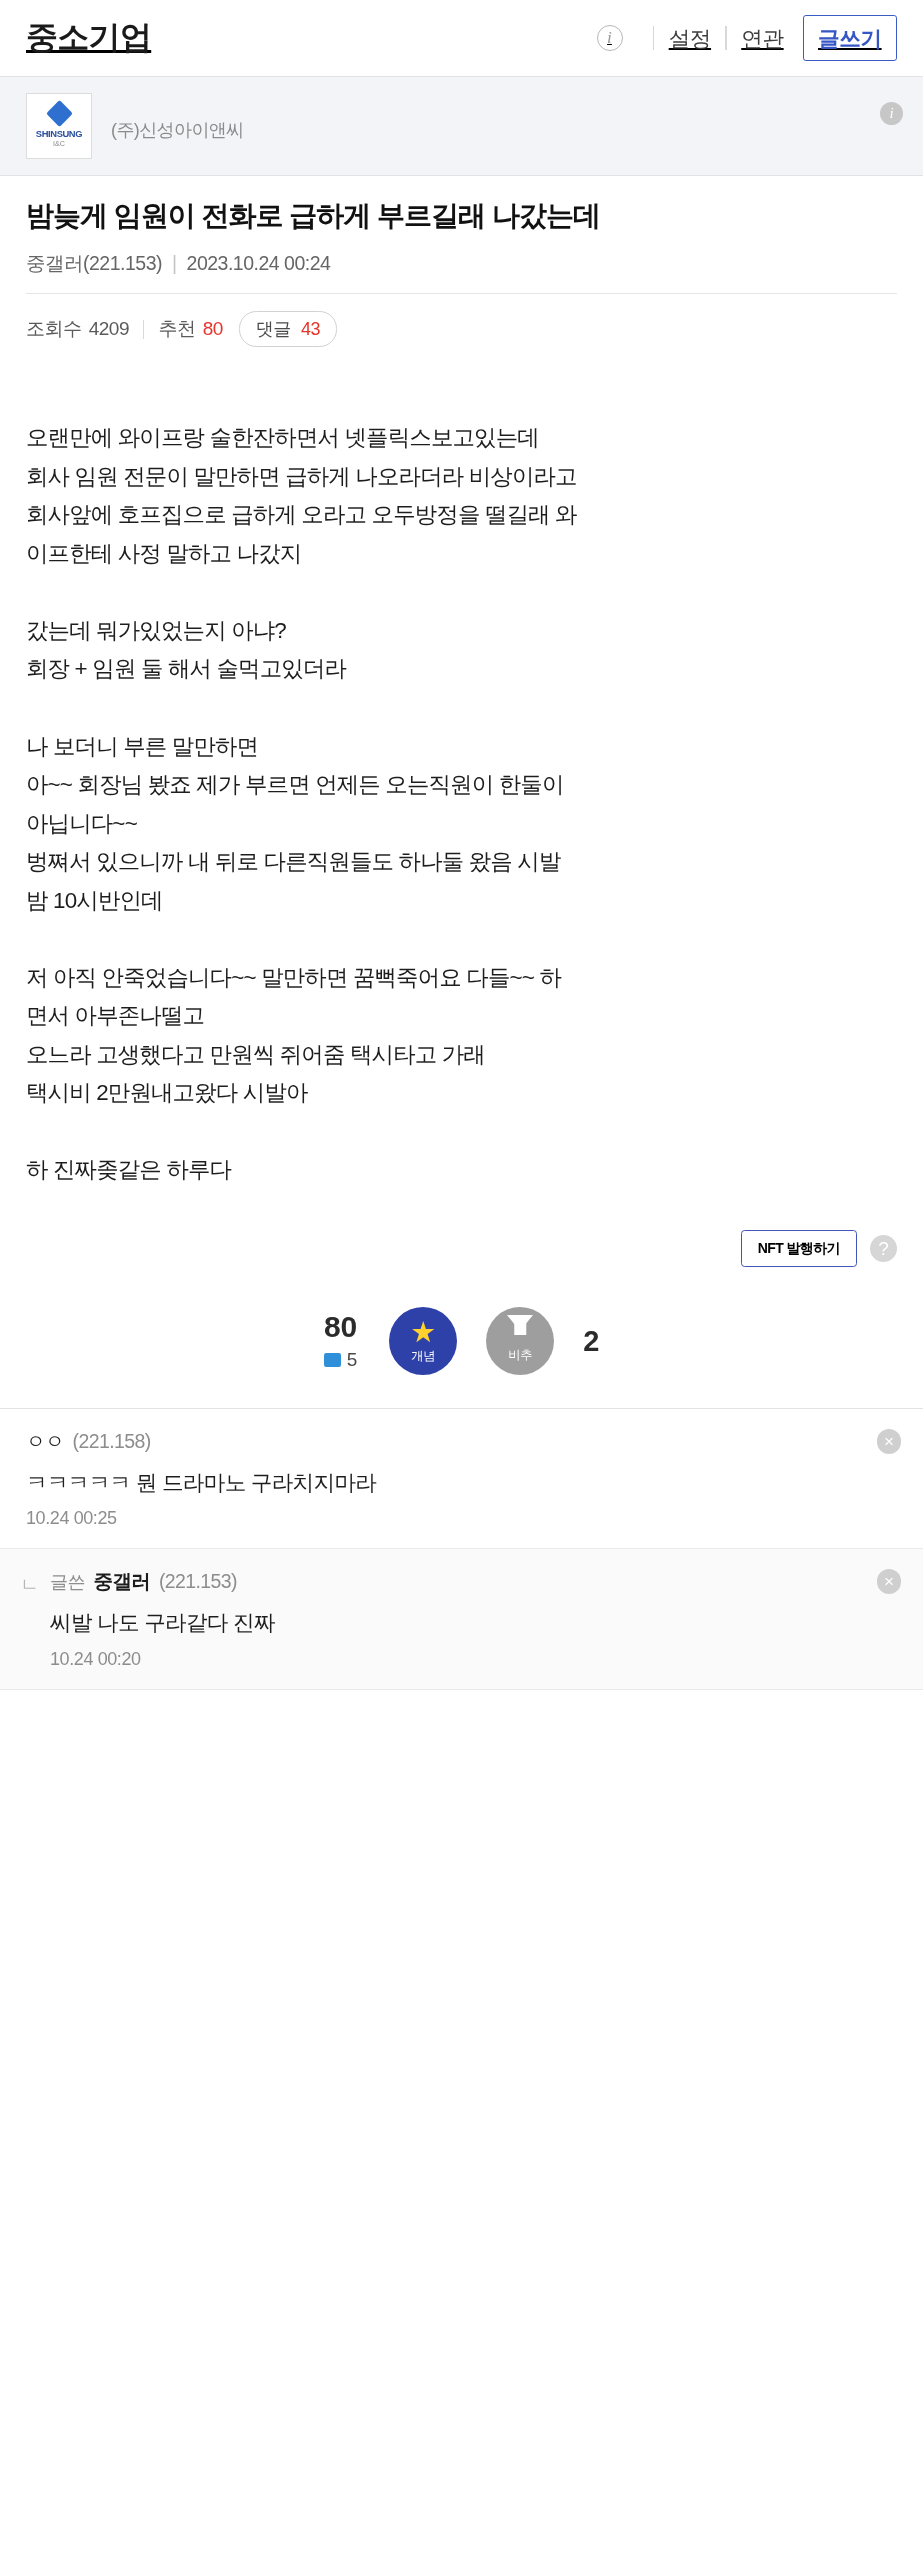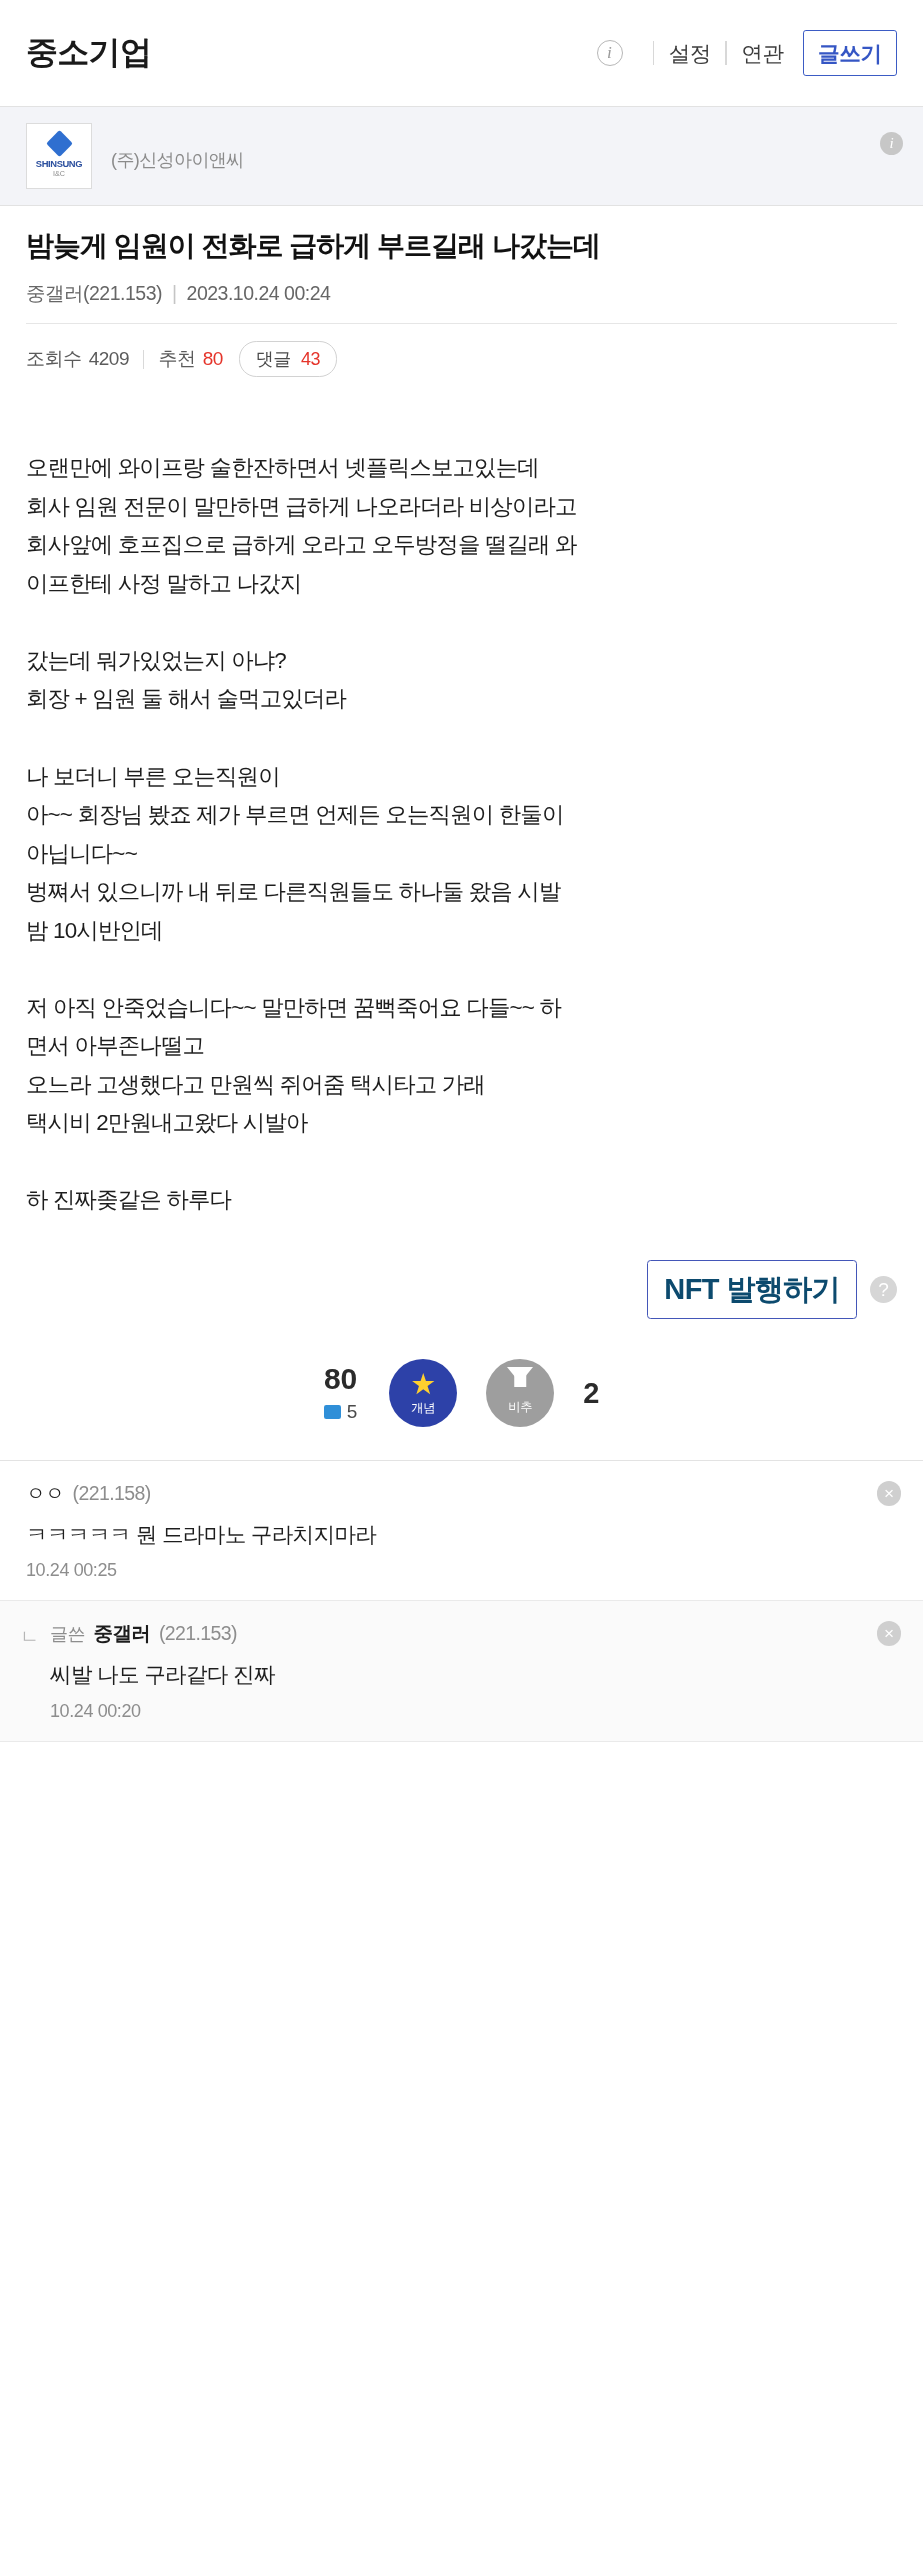--- a/index.html
+++ b/index.html
@@ -9,26 +9,27 @@
     font-family: "Liberation Sans", sans-serif;
   }
   body {
     width: 923px;
     min-height: 2576px;
     position: relative;
   }
 
   
   .header {
-    height: 107px;
+    height: 77px;
     border-bottom: 1.4px solid #e2e2e2;
     display: flex;
     align-items: center;
     padding: 0 26px;
     background: #fff;
+    text-decoration: underline;
   }
   .gallery-title {
     font-size: 32px;
     font-weight: bold;
     color: #1a1a1a;
     letter-spacing: -0.7px;
   }
   .header-right {
     margin-left: auto;
     display: flex;
@@ -192,23 +193,23 @@
   
   .nft-row {
     display: flex;
     align-items: center;
     justify-content: flex-end;
     padding: 40px 26px 0 26px;
     gap: 13px;
   }
   .nft-btn {
     border: 1.4px solid #4356b8;
-    color: #0c4a6e;
+    color: #000000;
     font-weight: bold;
-    font-size: 29px;
+    font-size: 14px;
     padding: 8.7px 16px;
     border-radius: 3.6px;
     background: #fff;
     letter-spacing: -0.6px;
   }
   .q-circle {
     width: 27px; height: 27px;
     border-radius: 50%;
     background: #d6d6d6;
     color: #fff;
@@ -372,21 +373,21 @@
 
 <div class="post-body">
   <p>오랜만에 와이프랑 술한잔하면서 넷플릭스보고있는데</p>
   <p>회사 임원 전문이 말만하면 급하게 나오라더라 비상이라고</p>
   <p>회사앞에 호프집으로 급하게 오라고 오두방정을 떨길래 와</p>
   <p>이프한테 사정 말하고 나갔지</p>
   <p class="blank"></p>
   <p>갔는데 뭐가있었는지 아냐?</p>
   <p>회장 + 임원 둘 해서 술먹고있더라</p>
   <p class="blank"></p>
-  <p>나 보더니 부른 오는직원이</p>
+  <p>나 보더니 부른 말만하면</p>
   <p>아~~ 회장님 봤죠 제가 부르면 언제든 오는직원이 한둘이</p>
   <p>아닙니다~~</p>
   <p>벙쪄서 있으니까 내 뒤로 다른직원들도 하나둘 왔음 시발</p>
   <p>밤 10시반인데</p>
   <p class="blank"></p>
   <p>저 아직 안죽었습니다~~ 말만하면 꿈뻑죽어요 다들~~ 하</p>
   <p>면서 아부존나떨고</p>
   <p>오느라 고생했다고 만원씩 쥐어줌 택시타고 가래</p>
   <p>택시비 2만원내고왔다 시발아</p>
   <p class="blank"></p>

